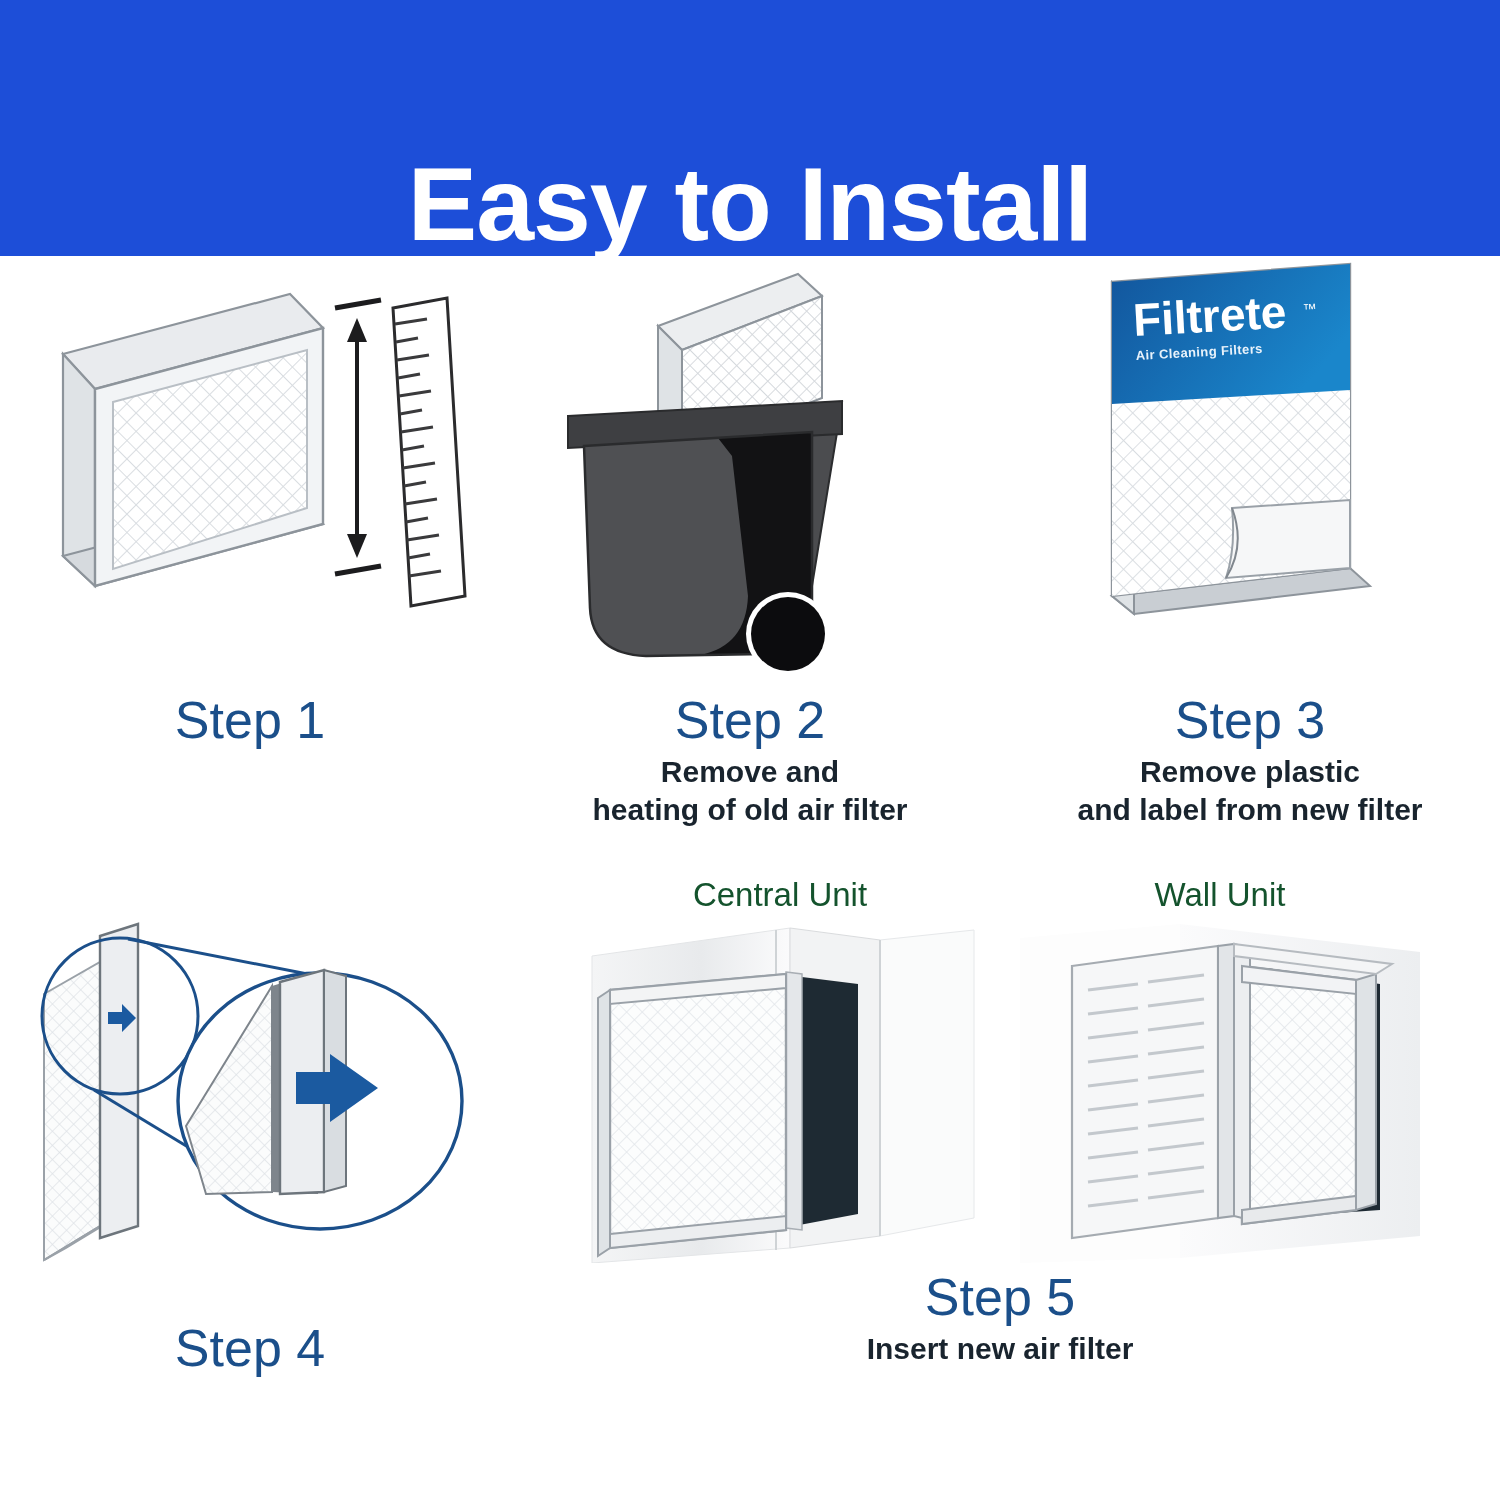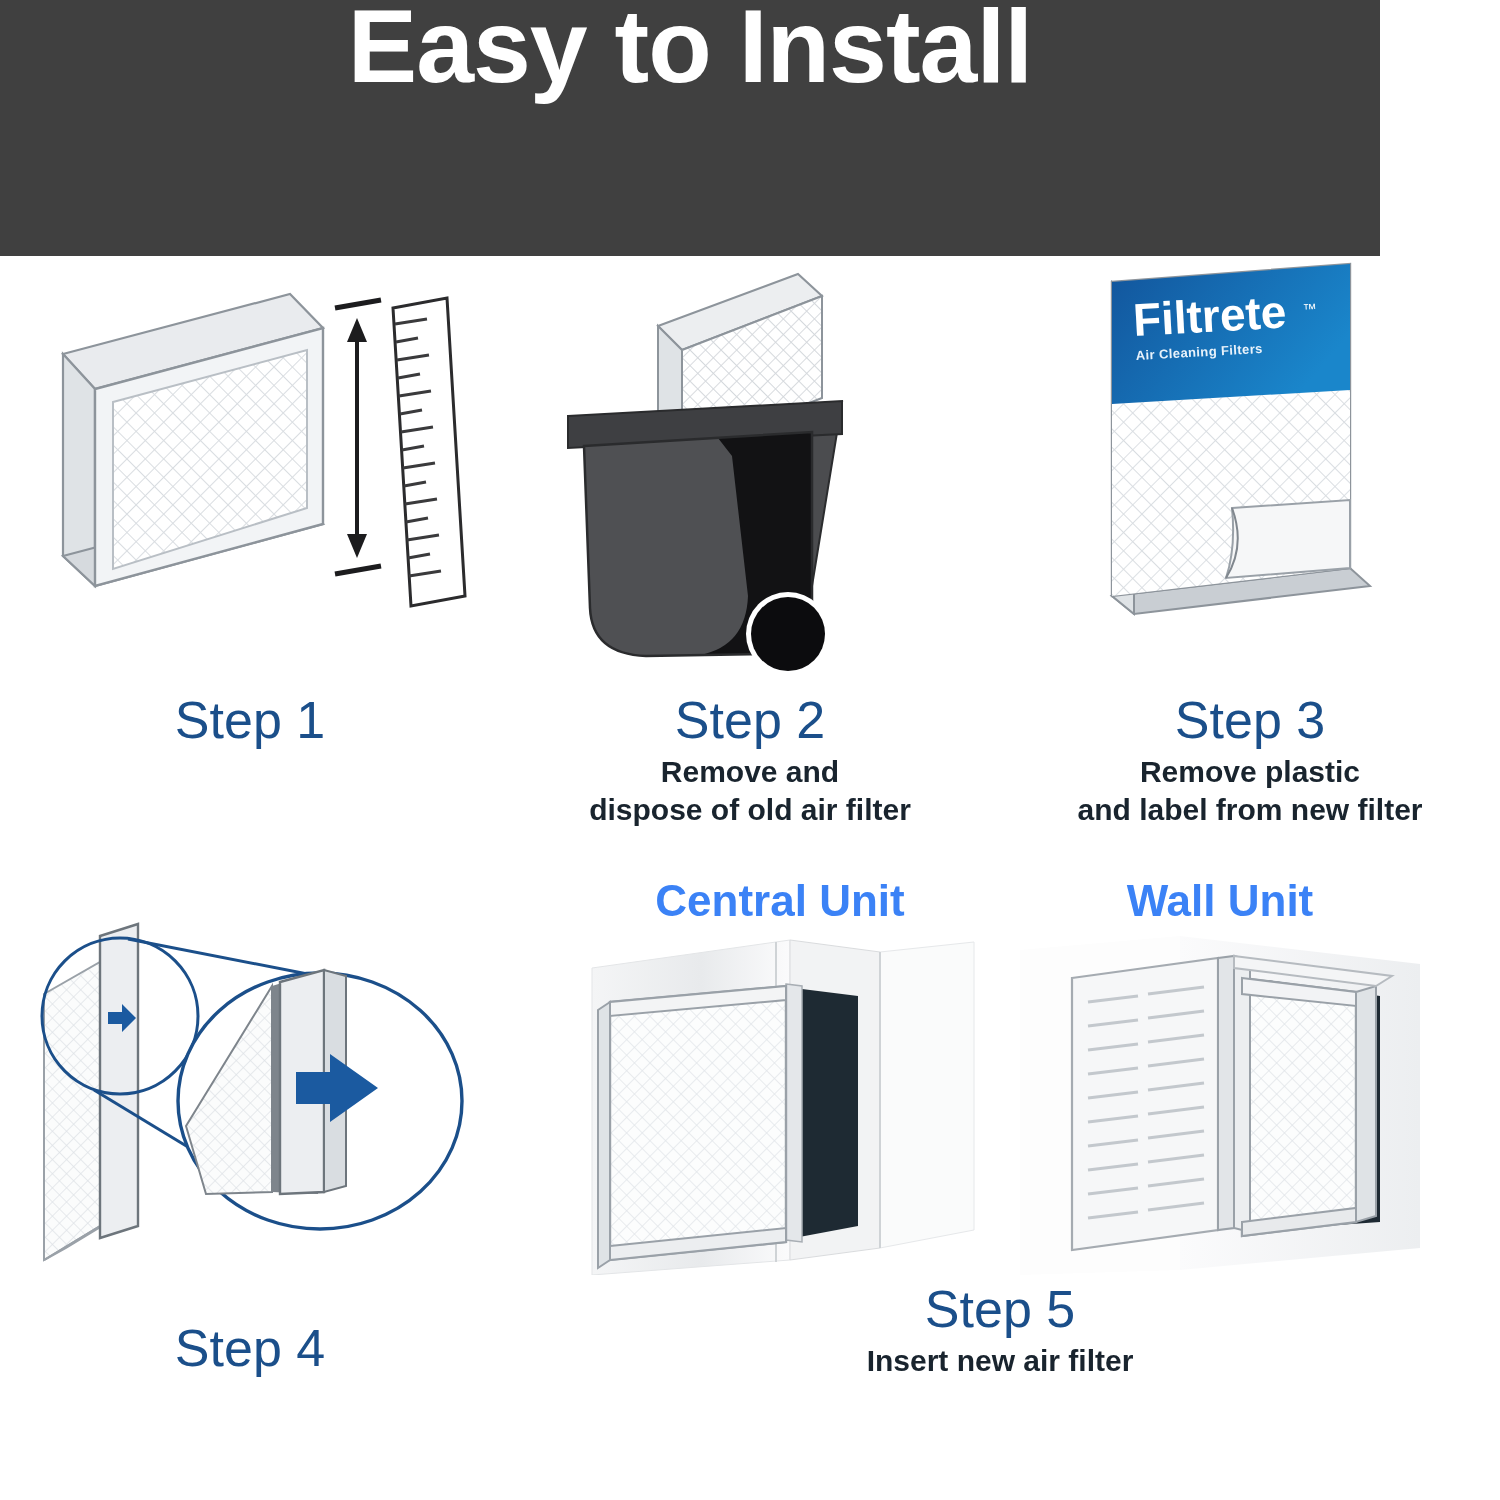--- a/index.html
+++ b/index.html
@@ -13,25 +13,25 @@
     height: 1500px;
     font-family: "Liberation Sans", sans-serif;
     overflow: hidden;
     position: relative;
   }
 
   
   .header-bar {
     position: absolute;
     left: 0; top: 0;
-    width: 1380px;
+    width: 1500px;
     height: 256px;
-    background: #404040;
+    background: #1d4ed8;
     display: flex;
-    align-items: flex-start;
+    align-items: flex-end;
     justify-content: center;
   }
   .header-title {
     color: #ffffff;
     font-size: 104px;
     font-weight: bold;
     letter-spacing: -1px;
     line-height: 1;
     margin-top: -6px;
     white-space: nowrap;
@@ -89,23 +89,23 @@
   
   .cell-wide { flex: 2 1 0; }
   .sub-row {
     display: flex;
     width: 100%;
     justify-content: center;
     gap: 20px;
   }
   .sub-col { display: flex; flex-direction: column; align-items: center; width: 420px; }
   .sub-label {
-    color: #3b82f6;
-    font-size: 44px;
-    font-weight: bold;
+    color: #14532d;
+    font-size: 33px;
+    font-weight: normal;
     margin-bottom: 4px;
   }
 
   .step4-title { margin-top: 16px; }
 </style>
 </head>
 <body>
 
 <div class="header-bar">
   <div class="header-title">Easy to Install</div>
@@ -188,21 +188,21 @@
 
           <path d="M168,182 L262,176 L262,350 Q262,396 214,398 L150,399 Q196,390 198,340 L182,200 Z" fill="#121214"></path>
           <path d="M34,190 L262,176 L262,350 Q262,396 214,398 L96,400 Q42,398 40,352 Z" fill="none" stroke="#2a2b2d" stroke-width="2.5"></path>
 
           <circle cx="238" cy="378" r="42" fill="#ffffff"></circle>
           <circle cx="238" cy="378" r="37" fill="#0c0c0e"></circle>
         </svg>
       </div>
       <div class="step-title">Step 2</div>
       <div class="step-desc">Remove and
-dispose of old air filter</div>
+heating of old air filter</div>
     </div>
 
     <div class="cell">
       <div class="art">
         <svg width="400" height="420" viewBox="0 0 400 420">
           <defs>
             <pattern id="mesh3" width="13" height="13" patternUnits="userSpaceOnUse" patternTransform="rotate(45)">
               <rect width="13" height="13" fill="#ffffff"></rect>
               <path d="M0 0 L0 13 M0 0 L13 0" stroke="#d9dde1" stroke-width="1.8"></path>
             </pattern>

